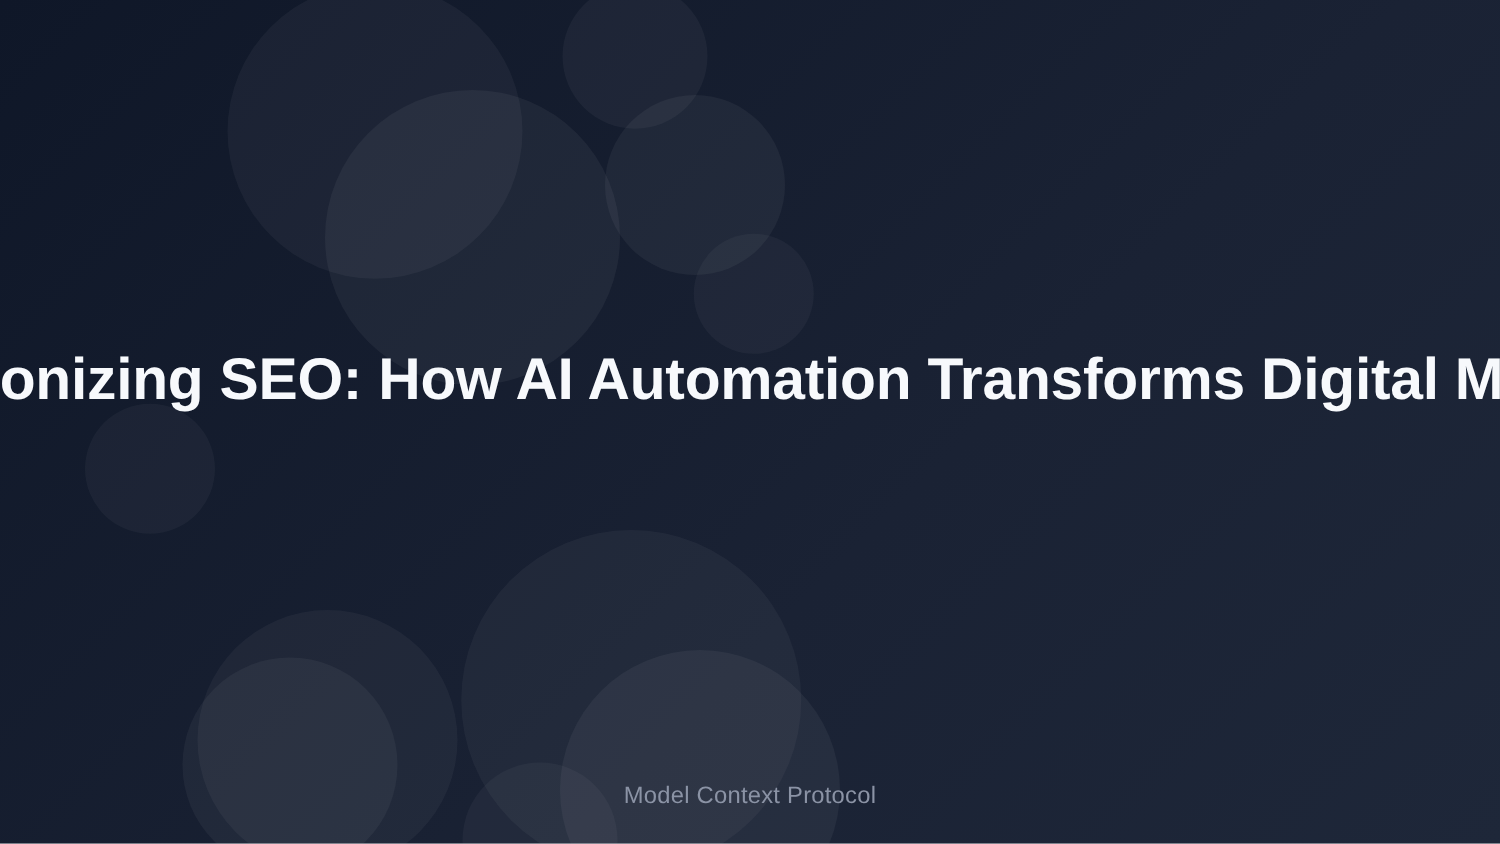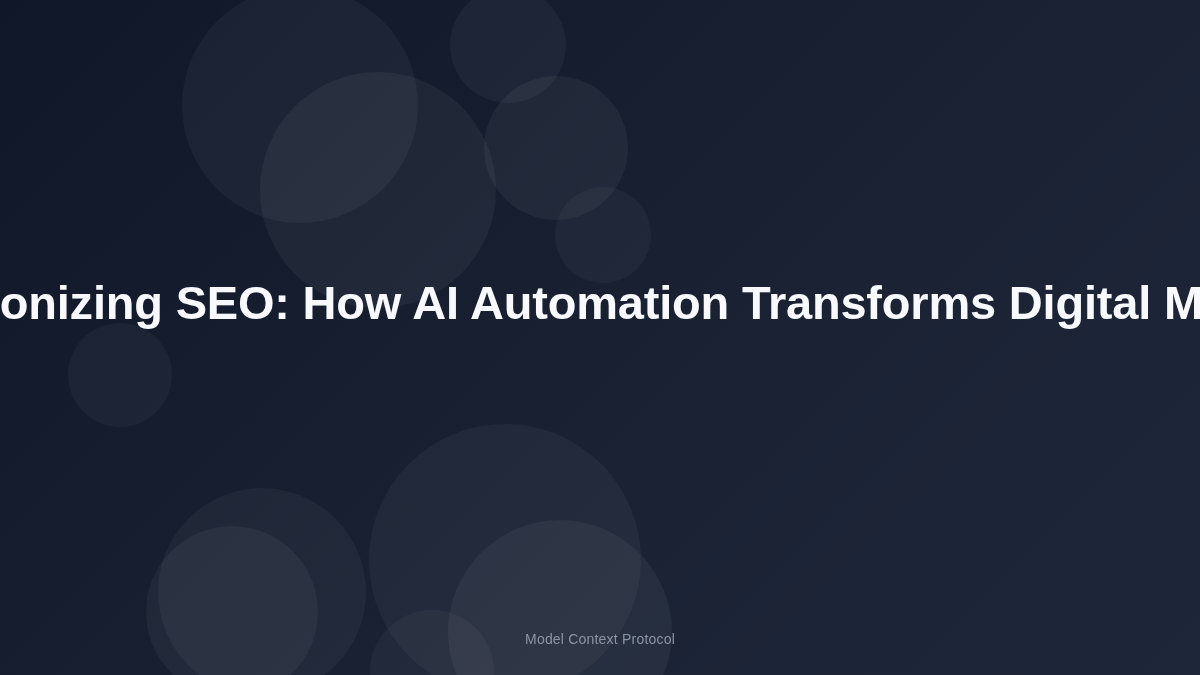--- a/index.html
+++ b/index.html
@@ -59,21 +59,21 @@
 
   
   .footer {
     position: absolute;
     left: 0;
     right: 0;
     bottom: 27px;
     text-align: center;
   }
   .footer-label {
-    font-size: 14px;
+    font-size: 19px;
     font-weight: 400;
     color: #8b93a5;
     letter-spacing: 0.2px;
     margin-top: 12px;
   }
 </style>
 </head>
 <body>
 
 <div class="card" style="background: linear-gradient(135deg, rgb(15, 23, 40) 0%, rgb(26, 34, 52) 60%, rgb(30, 39, 57) 100%);">

